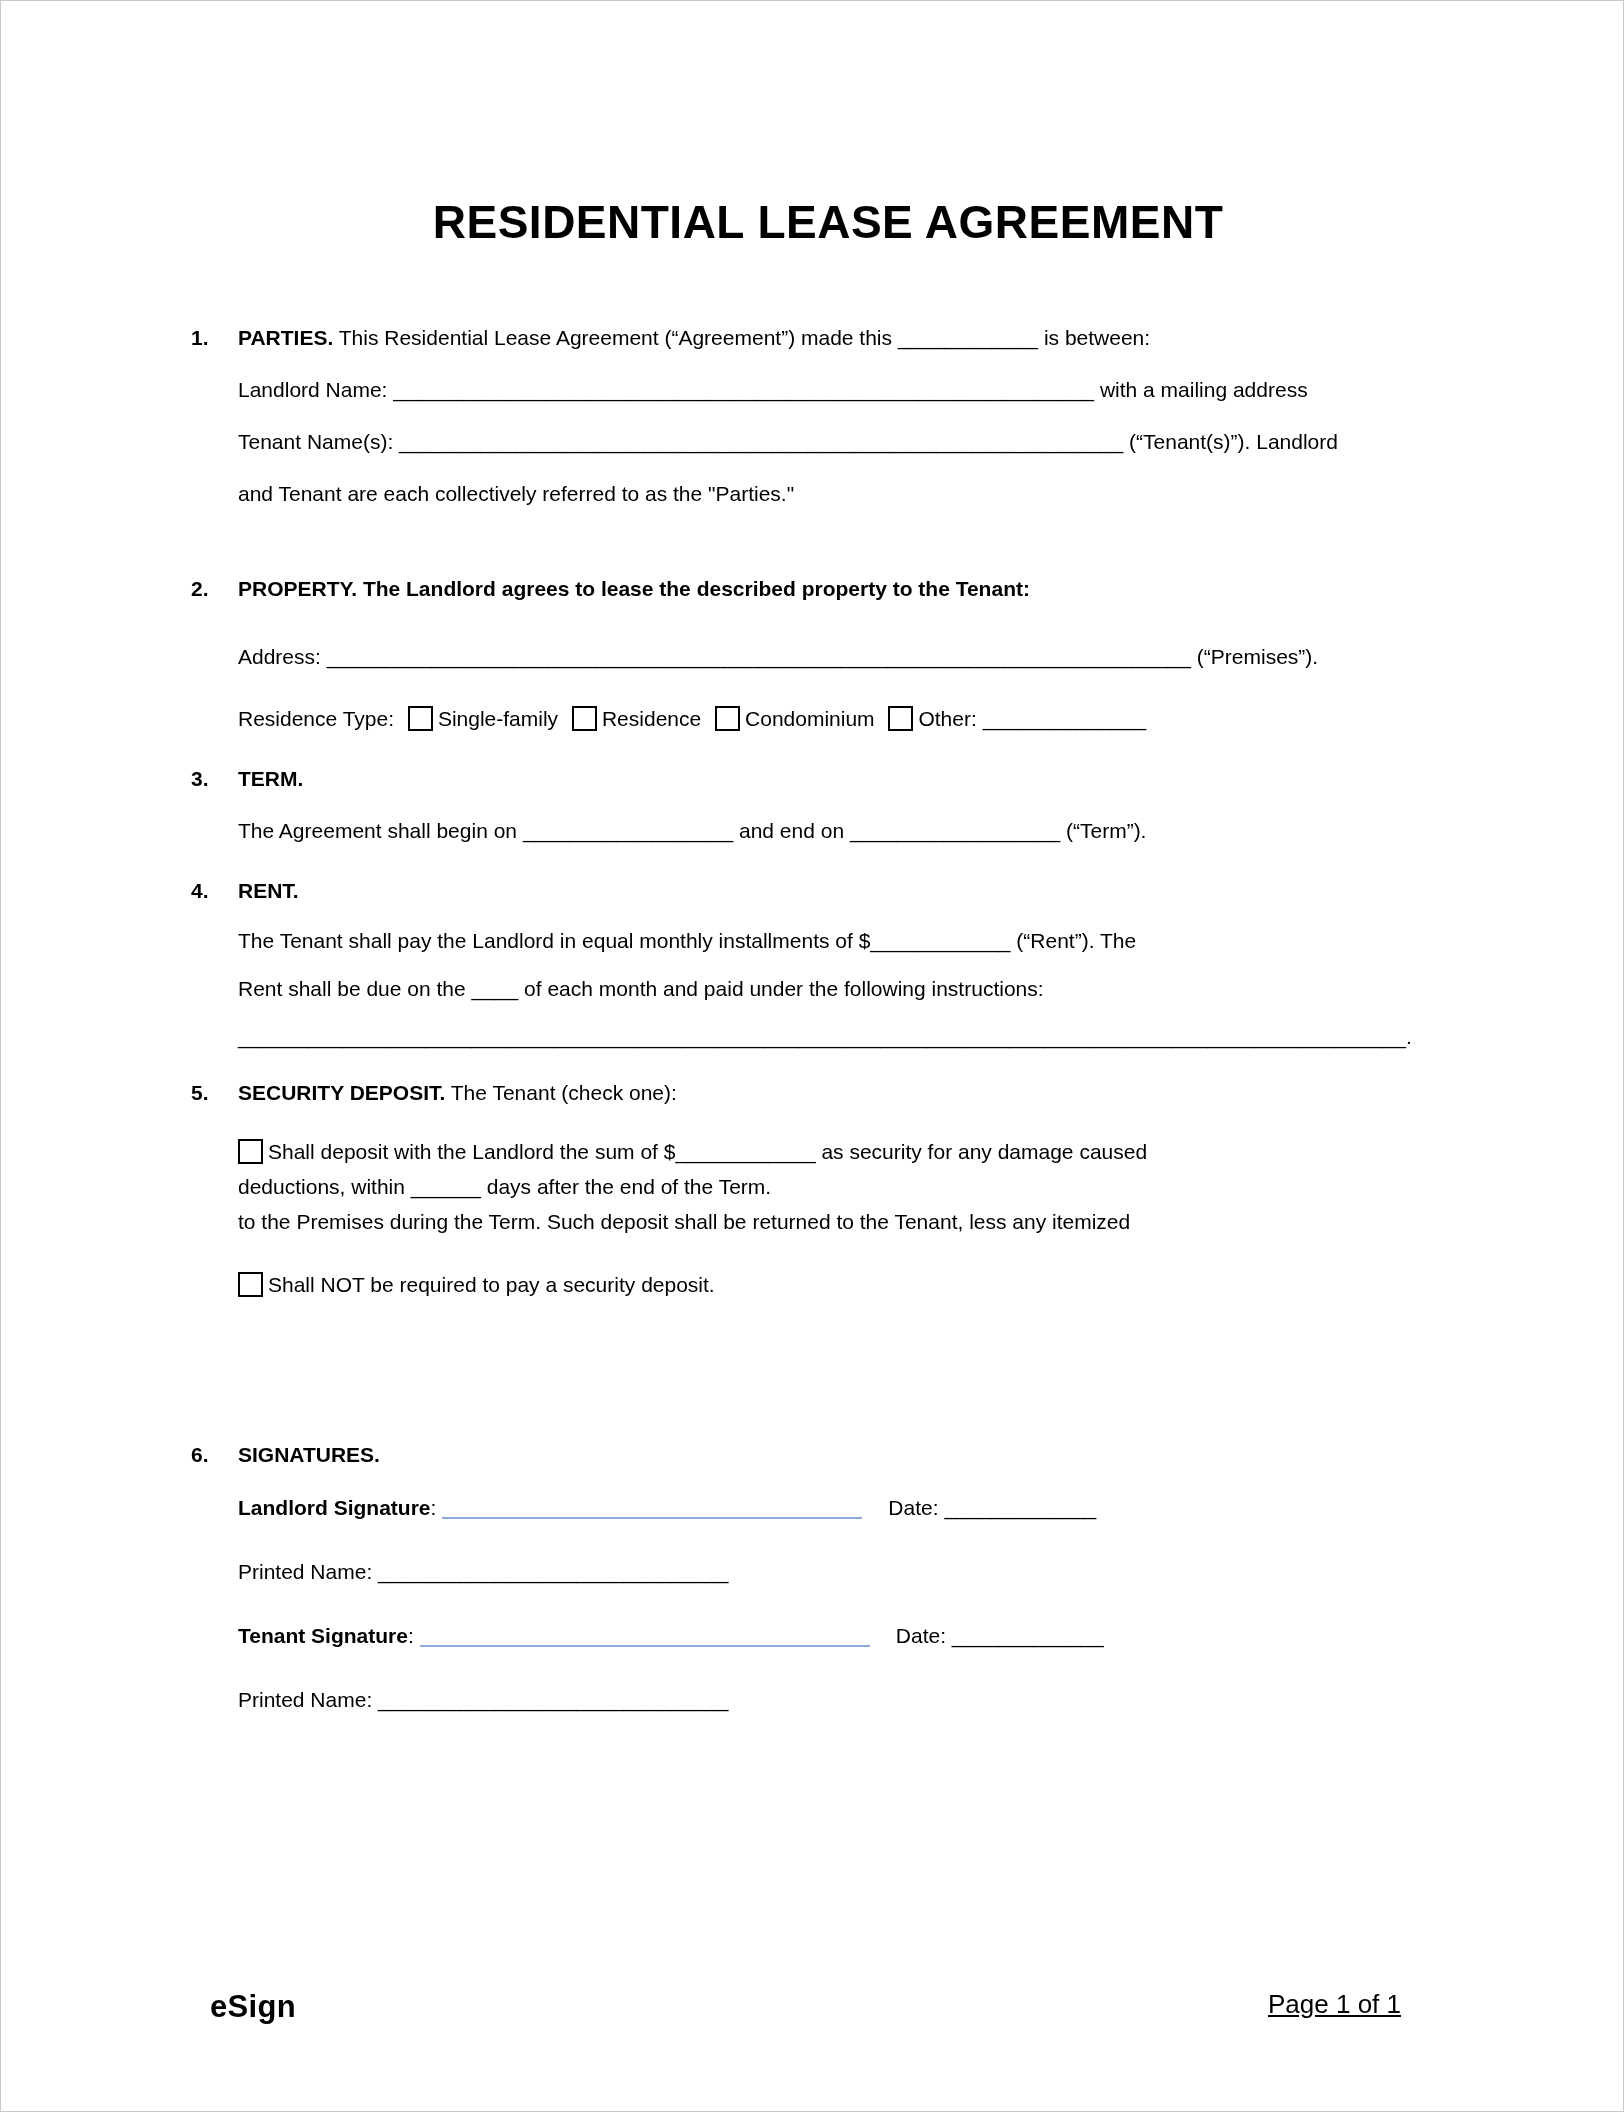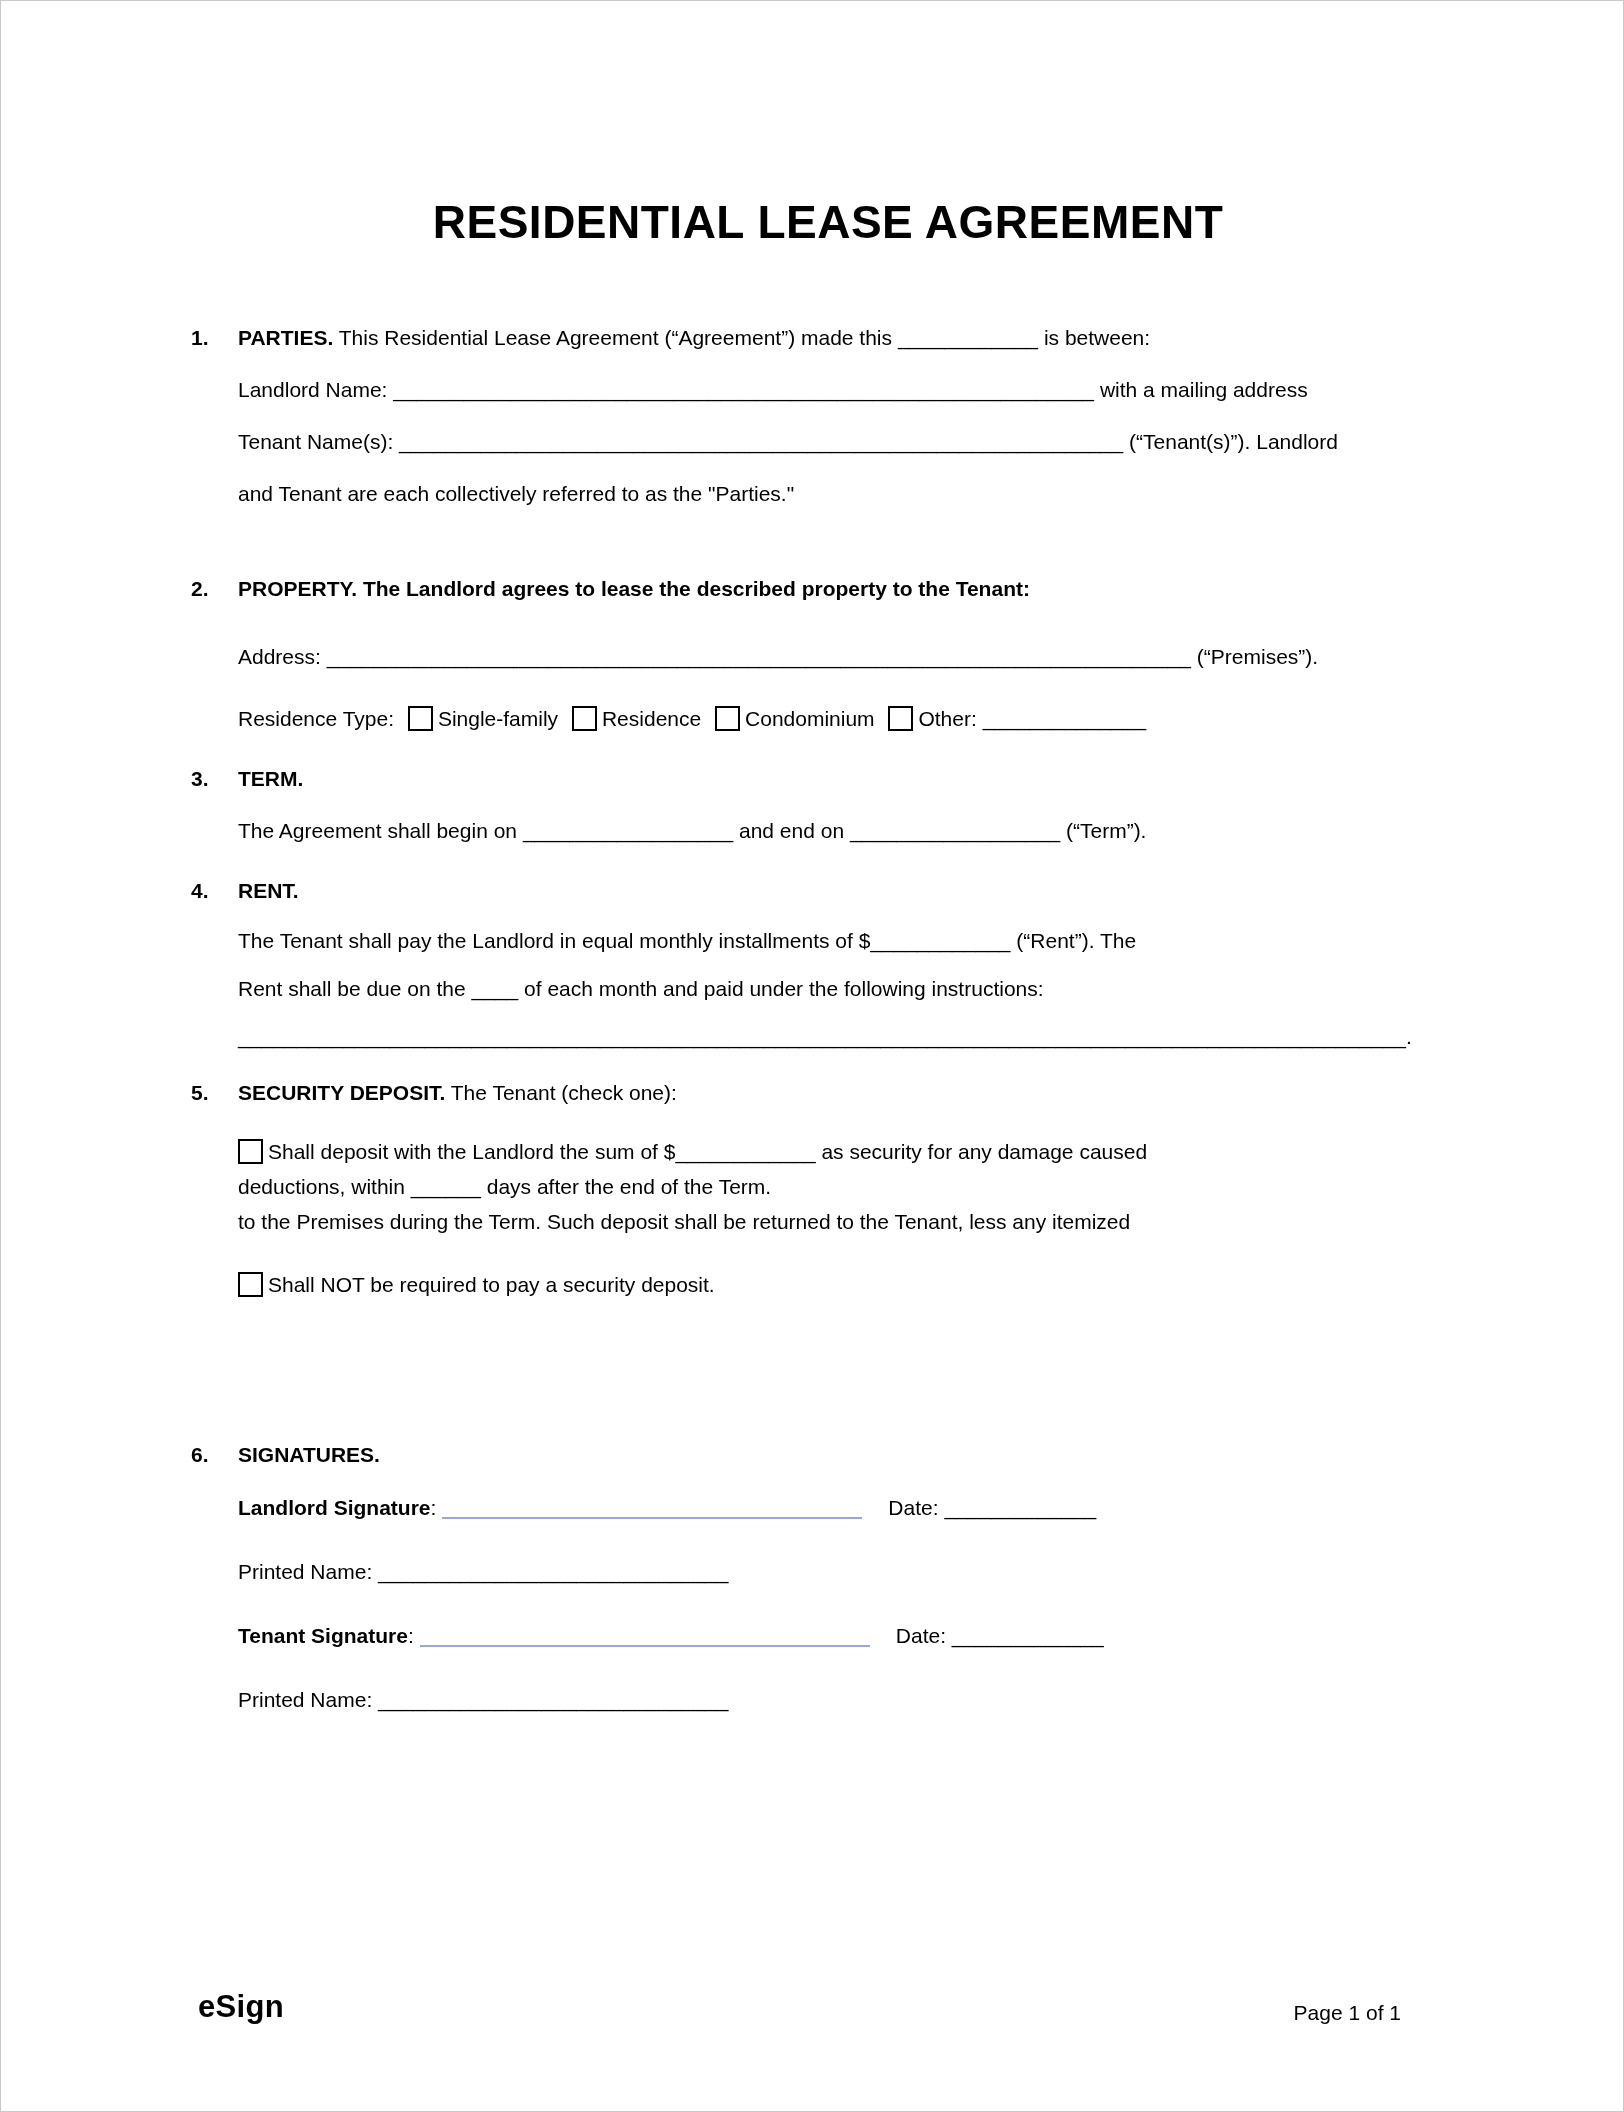--- a/index.html
+++ b/index.html
@@ -41,25 +41,25 @@
   .sd-para2  { margin-top:28px; }
   .sig-row { margin-top:38px; line-height:26px; white-space:nowrap; }
   .sig-row-first { margin-top:14px; }
   .sig-line {
     display:inline-block; height:18px; vertical-align:-4px;
     border-bottom:2px solid #8faadc; margin-right:26px; margin-left:6px;
   }
   .sig-line-landlord { width:420px; }
   .sig-line-tenant   { width:450px; }
   .footer {
-    position:absolute; left:197px; right:222px; top:1988px;
-    display:flex; justify-content:space-between; align-items:flex-end;
+    position:absolute; left:209px; right:222px; top:1988px;
+    display:flex; justify-content:space-between; align-items:flex-start;
   }
   .brand { font-size:31px; font-weight:bold; letter-spacing:0.3px; }
-  .page-num { font-size:21px; }
+  .page-num { font-size:26px;text-decoration:underline; }
 </style>
 </head>
 <body>
 
 <div class="page">
 
   <h1 class="title">RESIDENTIAL LEASE AGREEMENT</h1>
 
   <div class="content">
 

